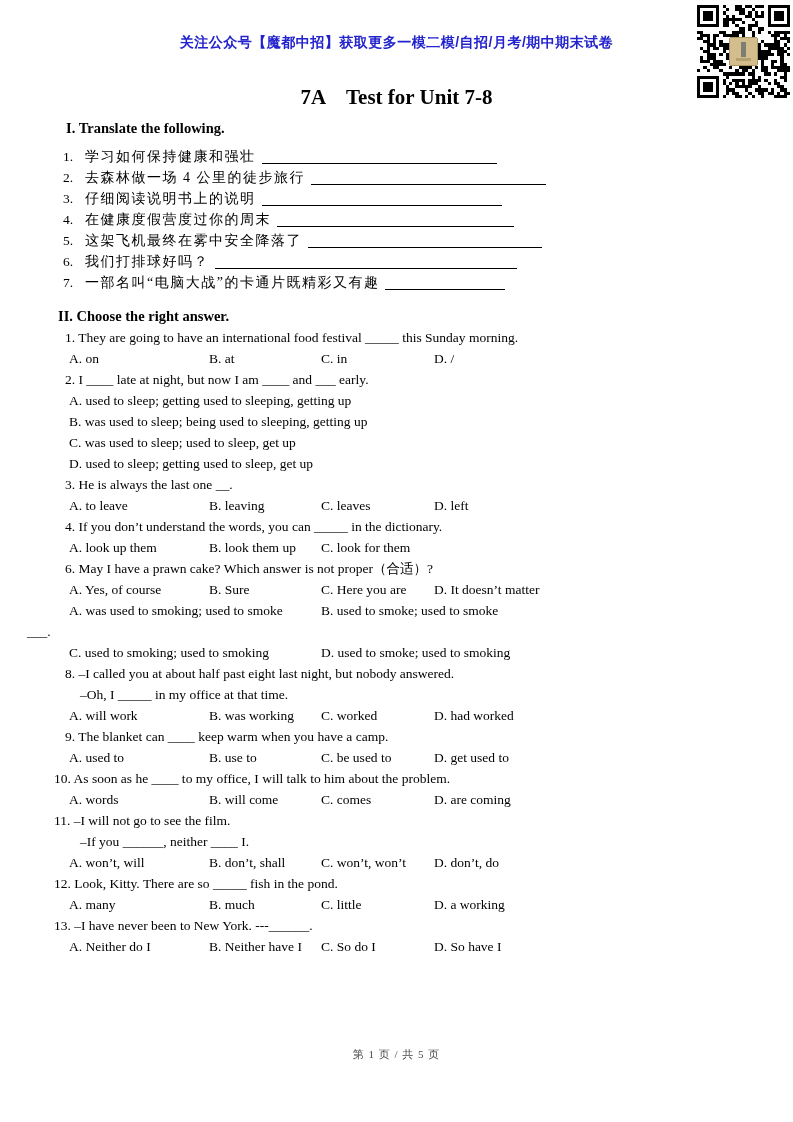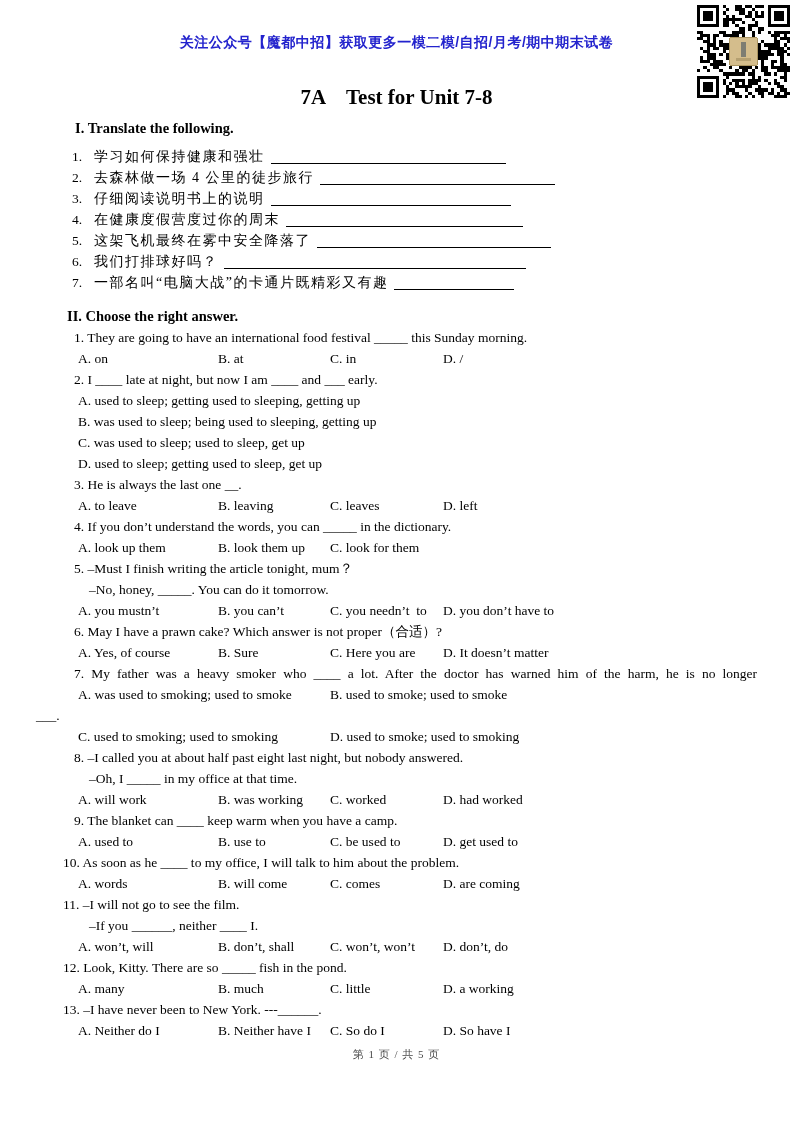--- a/index.html
+++ b/index.html
@@ -13,21 +13,21 @@
     font-family:"Liberation Sans","DejaVu Sans",sans-serif;
     font-weight:bold;font-size:14px;letter-spacing:.5px;
     color:var(--promo-color,#2323cd);
   }
   .qr{position:absolute;top:5px;left:697px;width:93px;height:93px;}
   .qr svg{width:100%;height:100%;display:block;}
   .title{
     position:absolute;top:83px;left:0;width:100%;text-align:center;
     font-size:21px;font-weight:bold;
   }
-  .content{position:absolute;top:118px;left:36px;width:721px;}
+  .content{position:absolute;top:118px;left:27px;width:721px;}
   .heading1{padding-left:39px;font-weight:bold;font-size:14.5px;line-height:21px;}
   .heading2{margin-top:13px;padding-left:31px;font-weight:bold;font-size:14.5px;line-height:21px;}
   .t-items{margin-top:7px;}
   .t-item{padding-left:36px;line-height:21px;font-size:13.5px;white-space:nowrap;}
   .t-num{display:inline-block;width:22px;}
   .t-zh{font-size:14px;letter-spacing:1.5px;}
   .t-blank{display:inline-block;height:14px;margin-left:6px;vertical-align:-3px;
     border-bottom:1px solid #000;}
   .line{line-height:21px;font-size:13.5px;white-space:pre-wrap;}
   .k-q{padding-left:38px;}
@@ -385,30 +385,24 @@
       </div>
       <div>
         <div class="line k-q">3. He is always the last one __.</div>
         <div class="line opt-row cols4"><span>A. to leave</span><span>B. leaving</span><span>C. leaves</span><span>D. left</span></div>
       </div>
       <div>
         <div class="line k-q">4. If you don’t understand the words, you can _____ in the dictionary.</div>
         <div class="line opt-row cols4"><span>A. look up them</span><span>B. look them up</span><span>C. look for them</span></div>
       </div>
       <div>
-        <div class="line k-q">5. –Must I finish writing the article tonight, mum？</div>
-        <div class="line k-cont">–No, honey, _____. You can do it tomorrow.</div>
-        <div class="line opt-row cols4"><span>A. you mustn’t</span><span>B. you can’t</span><span>C. you needn’t  to</span><span>D. you don’t have to</span></div>
-      </div>
-      <div>
         <div class="line k-q">6. May I have a prawn cake? Which answer is not proper（合适）?</div>
         <div class="line opt-row cols4"><span>A. Yes, of course</span><span>B. Sure</span><span>C. Here you are</span><span>D. It doesn’t matter</span></div>
       </div>
       <div>
-        <div class="line k-just">7. My father was a heavy smoker who ____ a lot. After the doctor has warned him of the harm, he is no longer</div>
         <div class="line opt-row cols2"><span>A. was used to smoking; used to smoke</span><span>B. used to smoke; used to smoke</span></div>
         <div class="line k-out">___.</div>
         <div class="line opt-row cols2"><span>C. used to smoking; used to smoking</span><span>D. used to smoke; used to smoking</span></div>
       </div>
       <div>
         <div class="line k-q">8. –I called you at about half past eight last night, but nobody answered.</div>
         <div class="line k-cont">–Oh, I _____ in my office at that time.</div>
         <div class="line opt-row cols4"><span>A. will work</span><span>B. was working</span><span>C. worked</span><span>D. had worked</span></div>
       </div>
       <div>

